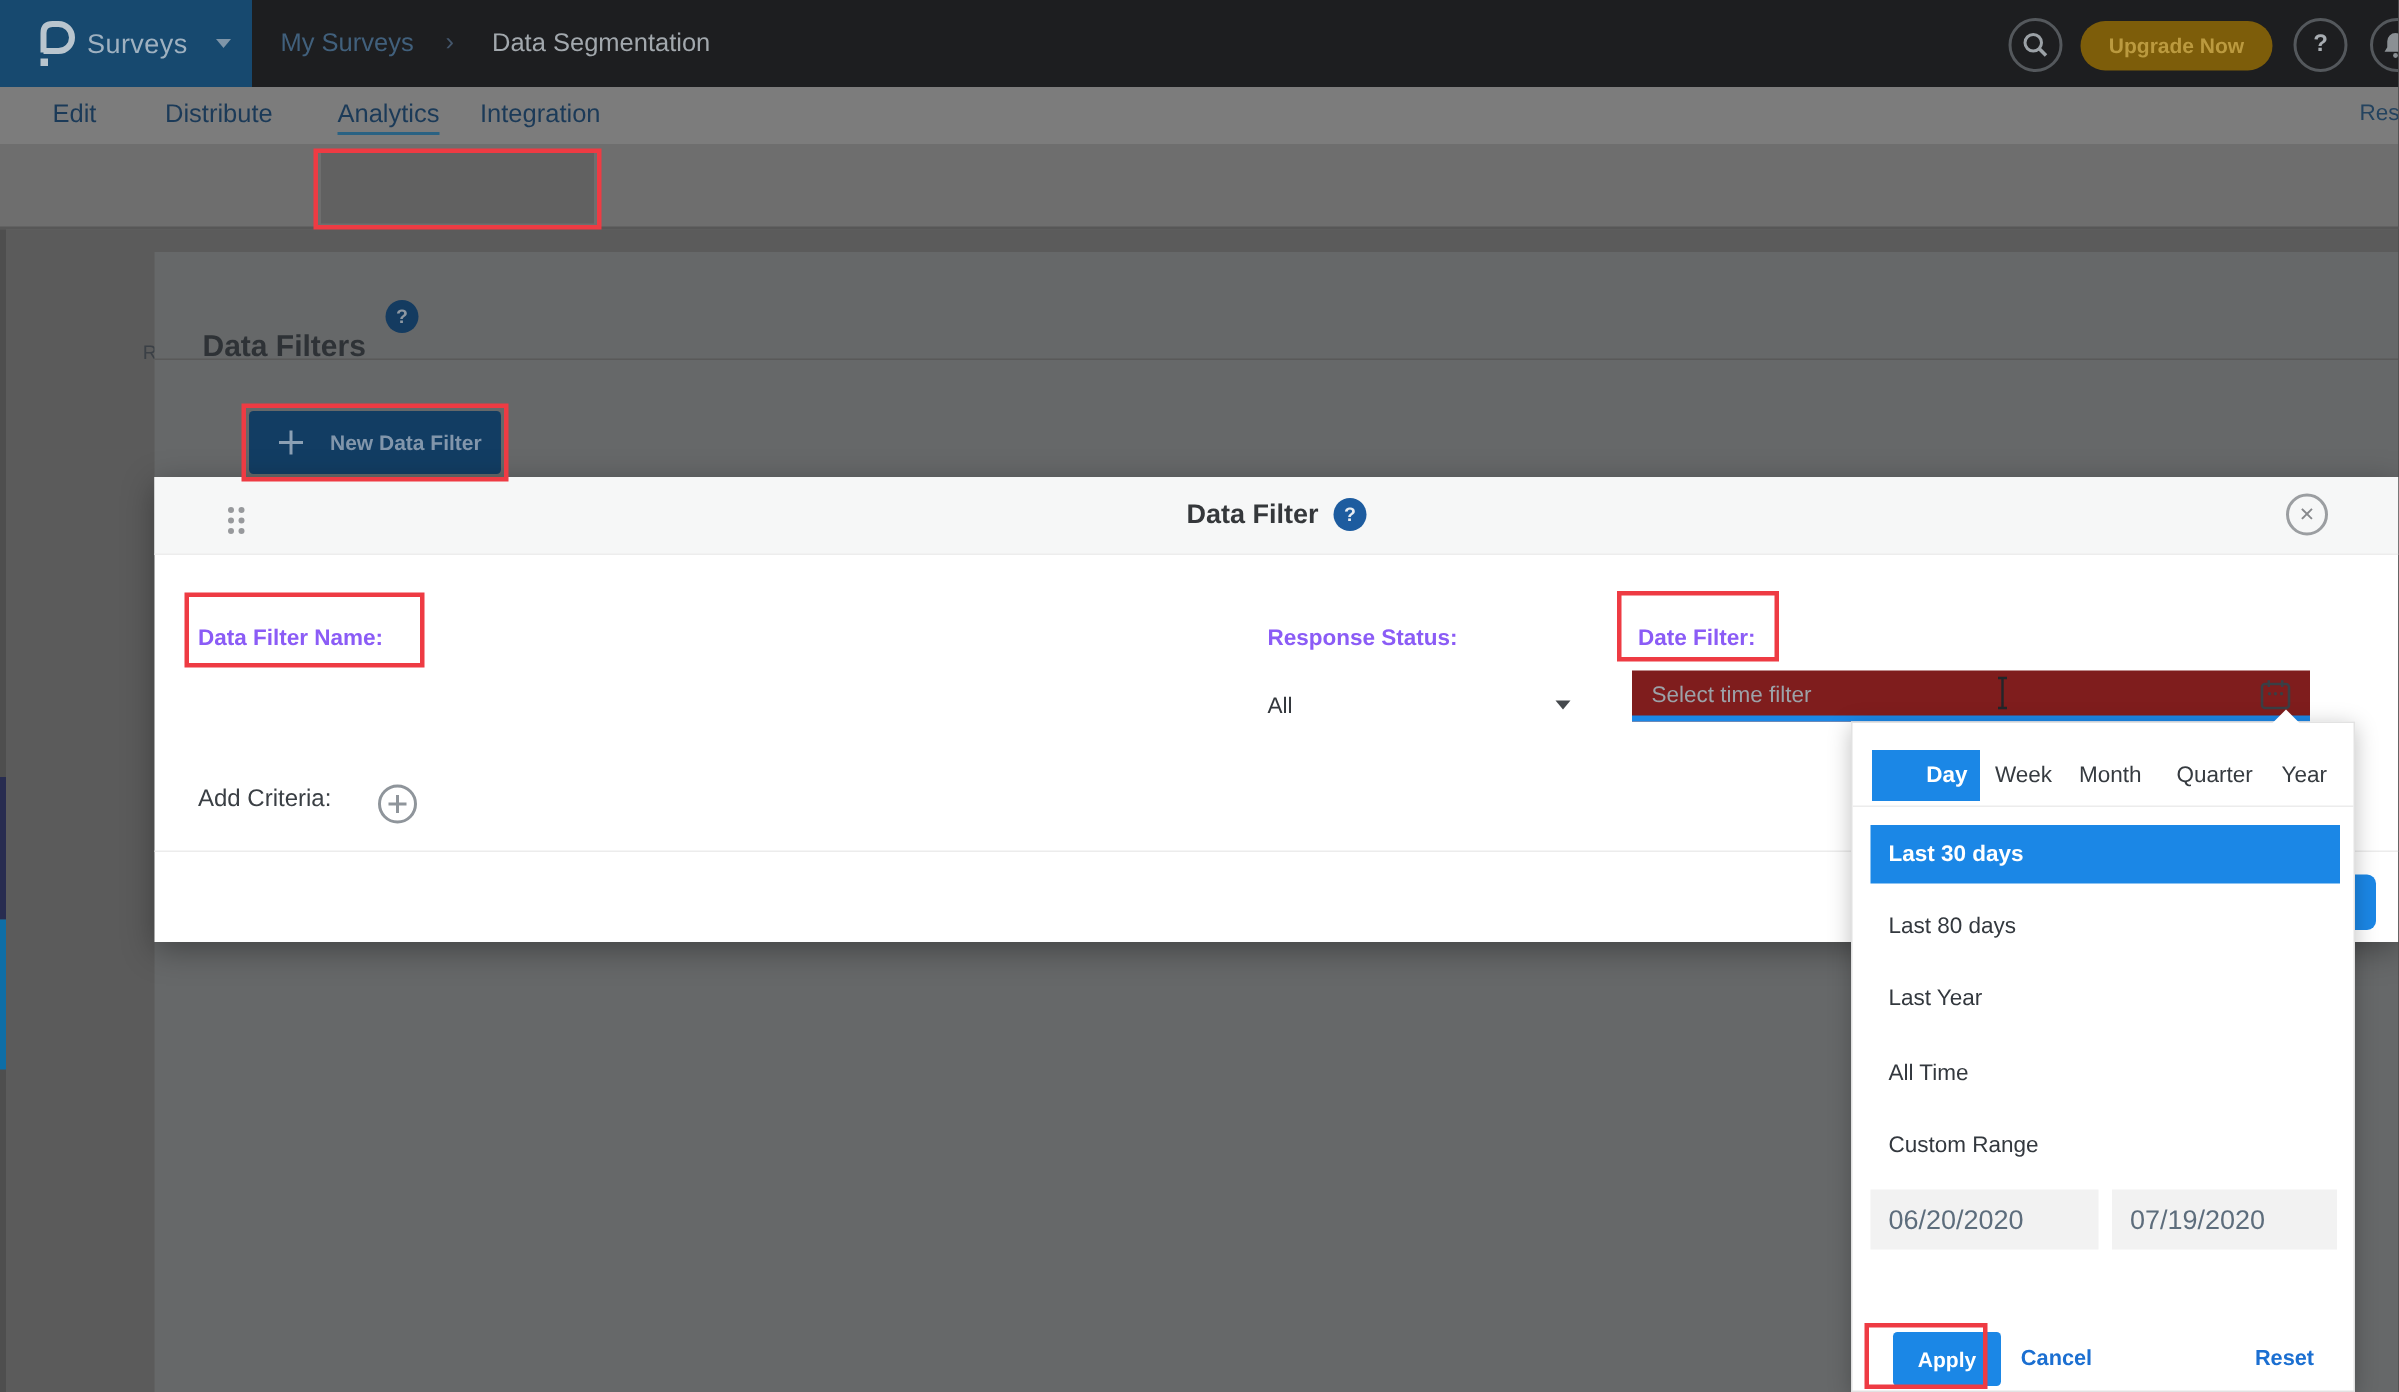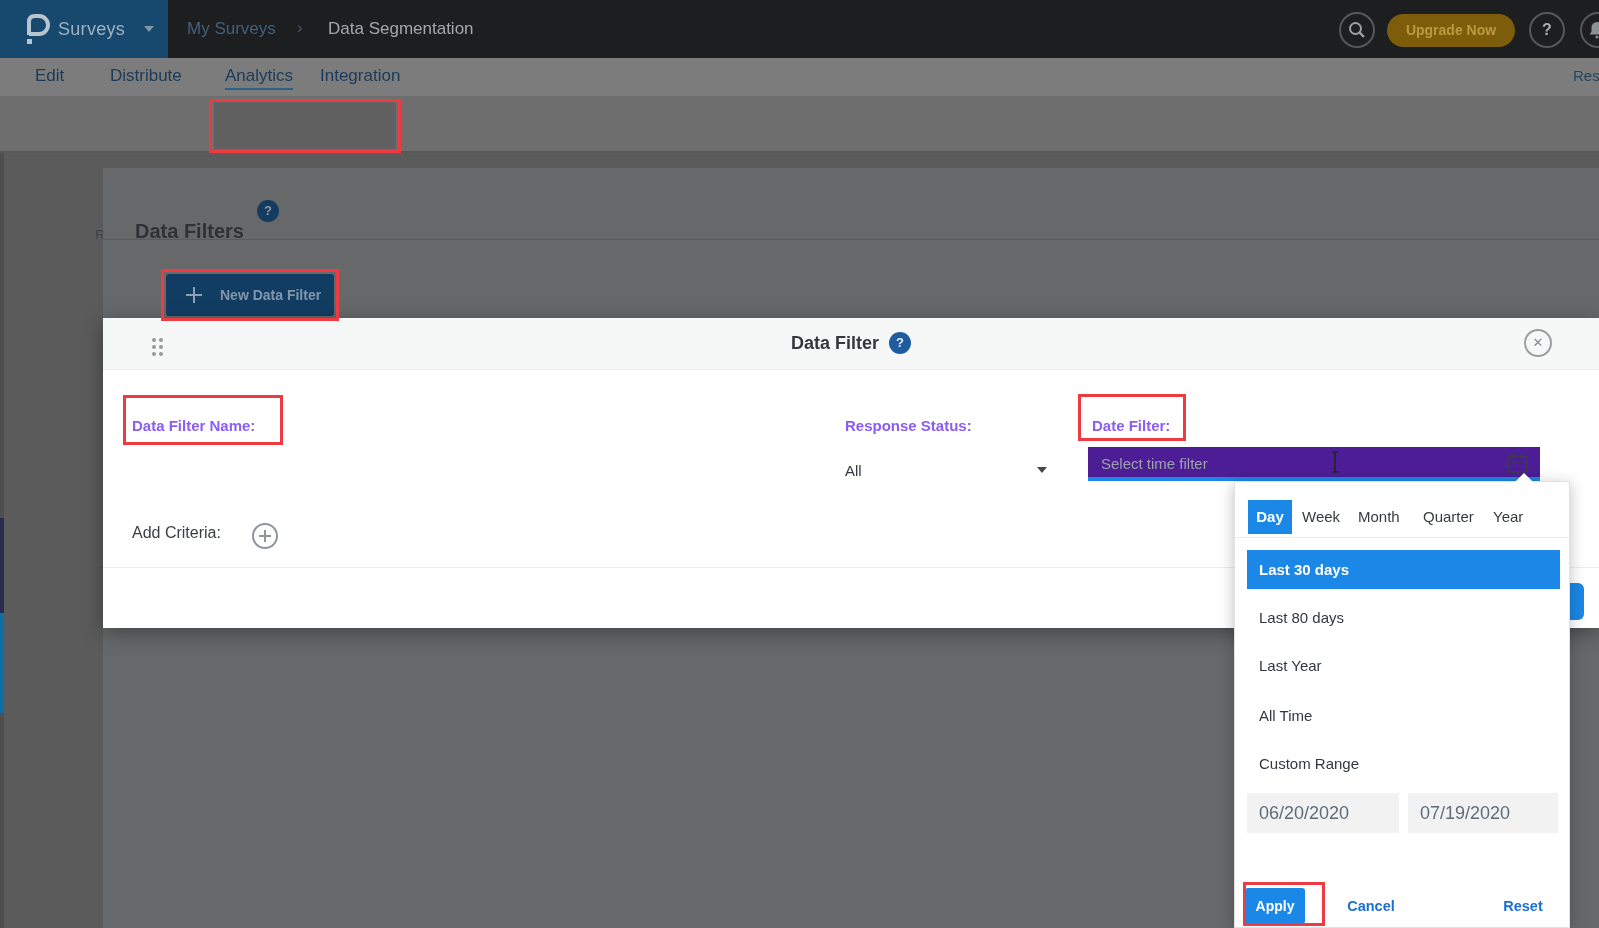--- a/index.html
+++ b/index.html
@@ -47,37 +47,37 @@
   .modal-title-wrap{left:0;top:14px;width:1496px;text-align:center;}
   .modal-title{font-size:18px;font-weight:bold;color:#35383b;vertical-align:middle;}
   .help-blue{display:inline-block;width:22px;height:22px;border-radius:50%;background:#1d5c9f;
              color:#e8edf2;font-size:13px;font-weight:bold;text-align:center;line-height:22px;
              vertical-align:middle;margin-left:10px;}
   .close-btn{left:1421px;top:11px;width:28px;height:28px;border:2px solid #9b9ea1;border-radius:50%;
              box-sizing:border-box;color:#87898c;font-size:13px;text-align:center;line-height:24px;}
   .field-label{font-size:15px;font-weight:600;color:#8b5cf6;}
   .text-input{background:#f1f1f2;border-radius:2px;font-size:15px;color:#9ca2a8;line-height:40px;padding-left:13px;box-sizing:border-box;}
   .sel-value{font-size:15px;color:#33373c;}
-  .date-input{left:985px;top:129px;width:452px;height:34px;background:#4c1d95;font-size:15px;color:#9ca2a8;line-height:34px;padding-left:13px;box-sizing:border-box;}
+  .date-input{left:985px;top:129px;width:452px;height:34px;background:#7f1d1d;font-size:15px;color:#9ca2a8;line-height:34px;padding-left:13px;box-sizing:border-box;}
   .blue-underline{left:985px;top:159px;width:452px;height:4px;background:#1b87e6;}
   .add-criteria{left:29px;top:206px;font-size:16px;color:#3a3f44;}
   .footer-rule{left:0;top:249px;width:1496px;height:1px;background:#ececec;}
   .hidden-primary{left:1397px;top:265px;width:84px;height:37px;background:#1b87e6;border-radius:6px;}
   
   .dropdown{left:1234px;top:481px;width:336px;height:447px;background:#fff;z-index:20;
             border:1px solid #e2e2e2;box-sizing:border-box;box-shadow:0 3px 14px rgba(0,0,0,.25);}
   .notch{left:280px;top:-9px;width:0;height:0;border-left:9px solid transparent;border-right:9px solid transparent;border-bottom:9px solid #fff;}
-  .dd-tab{top:18px;height:34px;line-height:34px;font-size:15px;color:#363b40;font-weight:500;}
+  .dd-tab{top:18px;height:34px;line-height:34px;font-size:15px;color:#363b40;font-weight:500;padding-left:28px;}
   .dd-tab.active{background:#1b87e6;color:#fff;font-weight:bold;text-align:center;}
   .dd-tabs-rule{left:0;top:55px;width:334px;height:1px;background:#ececec;}
   .dd-opt{left:24px;font-size:15px;color:#33383e;}
   .dd-opt-selected{left:12px;top:68px;width:313px;height:39px;background:#1b87e6;color:#fff;
                    font-size:15px;font-weight:bold;line-height:39px;padding-left:12px;box-sizing:border-box;}
   .range-input{top:311px;height:40px;background:#f2f2f2;font-size:18px;color:#5d6d7c;line-height:40px;padding-left:12px;box-sizing:border-box;}
-  .apply-btn{left:10px;top:406px;width:60px;height:36px;background:#1b87e6;border-radius:3px;
+  .apply-btn{left:27px;top:406px;width:72px;height:36px;background:#1b87e6;border-radius:3px;
              color:#fff;font-size:14px;font-weight:bold;text-align:center;line-height:36px;}
   .dd-link{top:406px;width:80px;line-height:36px;text-align:center;font-size:14.5px;font-weight:bold;color:#1b6fd1;}
   
   .redbox{border:3px solid #ee3b43;box-sizing:border-box;z-index:30;}
   
   .edge{left:0;top:153px;width:4px;height:775px;background:#4e4e4e;z-index:2;}
   svg{display:block;}
 </style>
 </head>
 <body>

